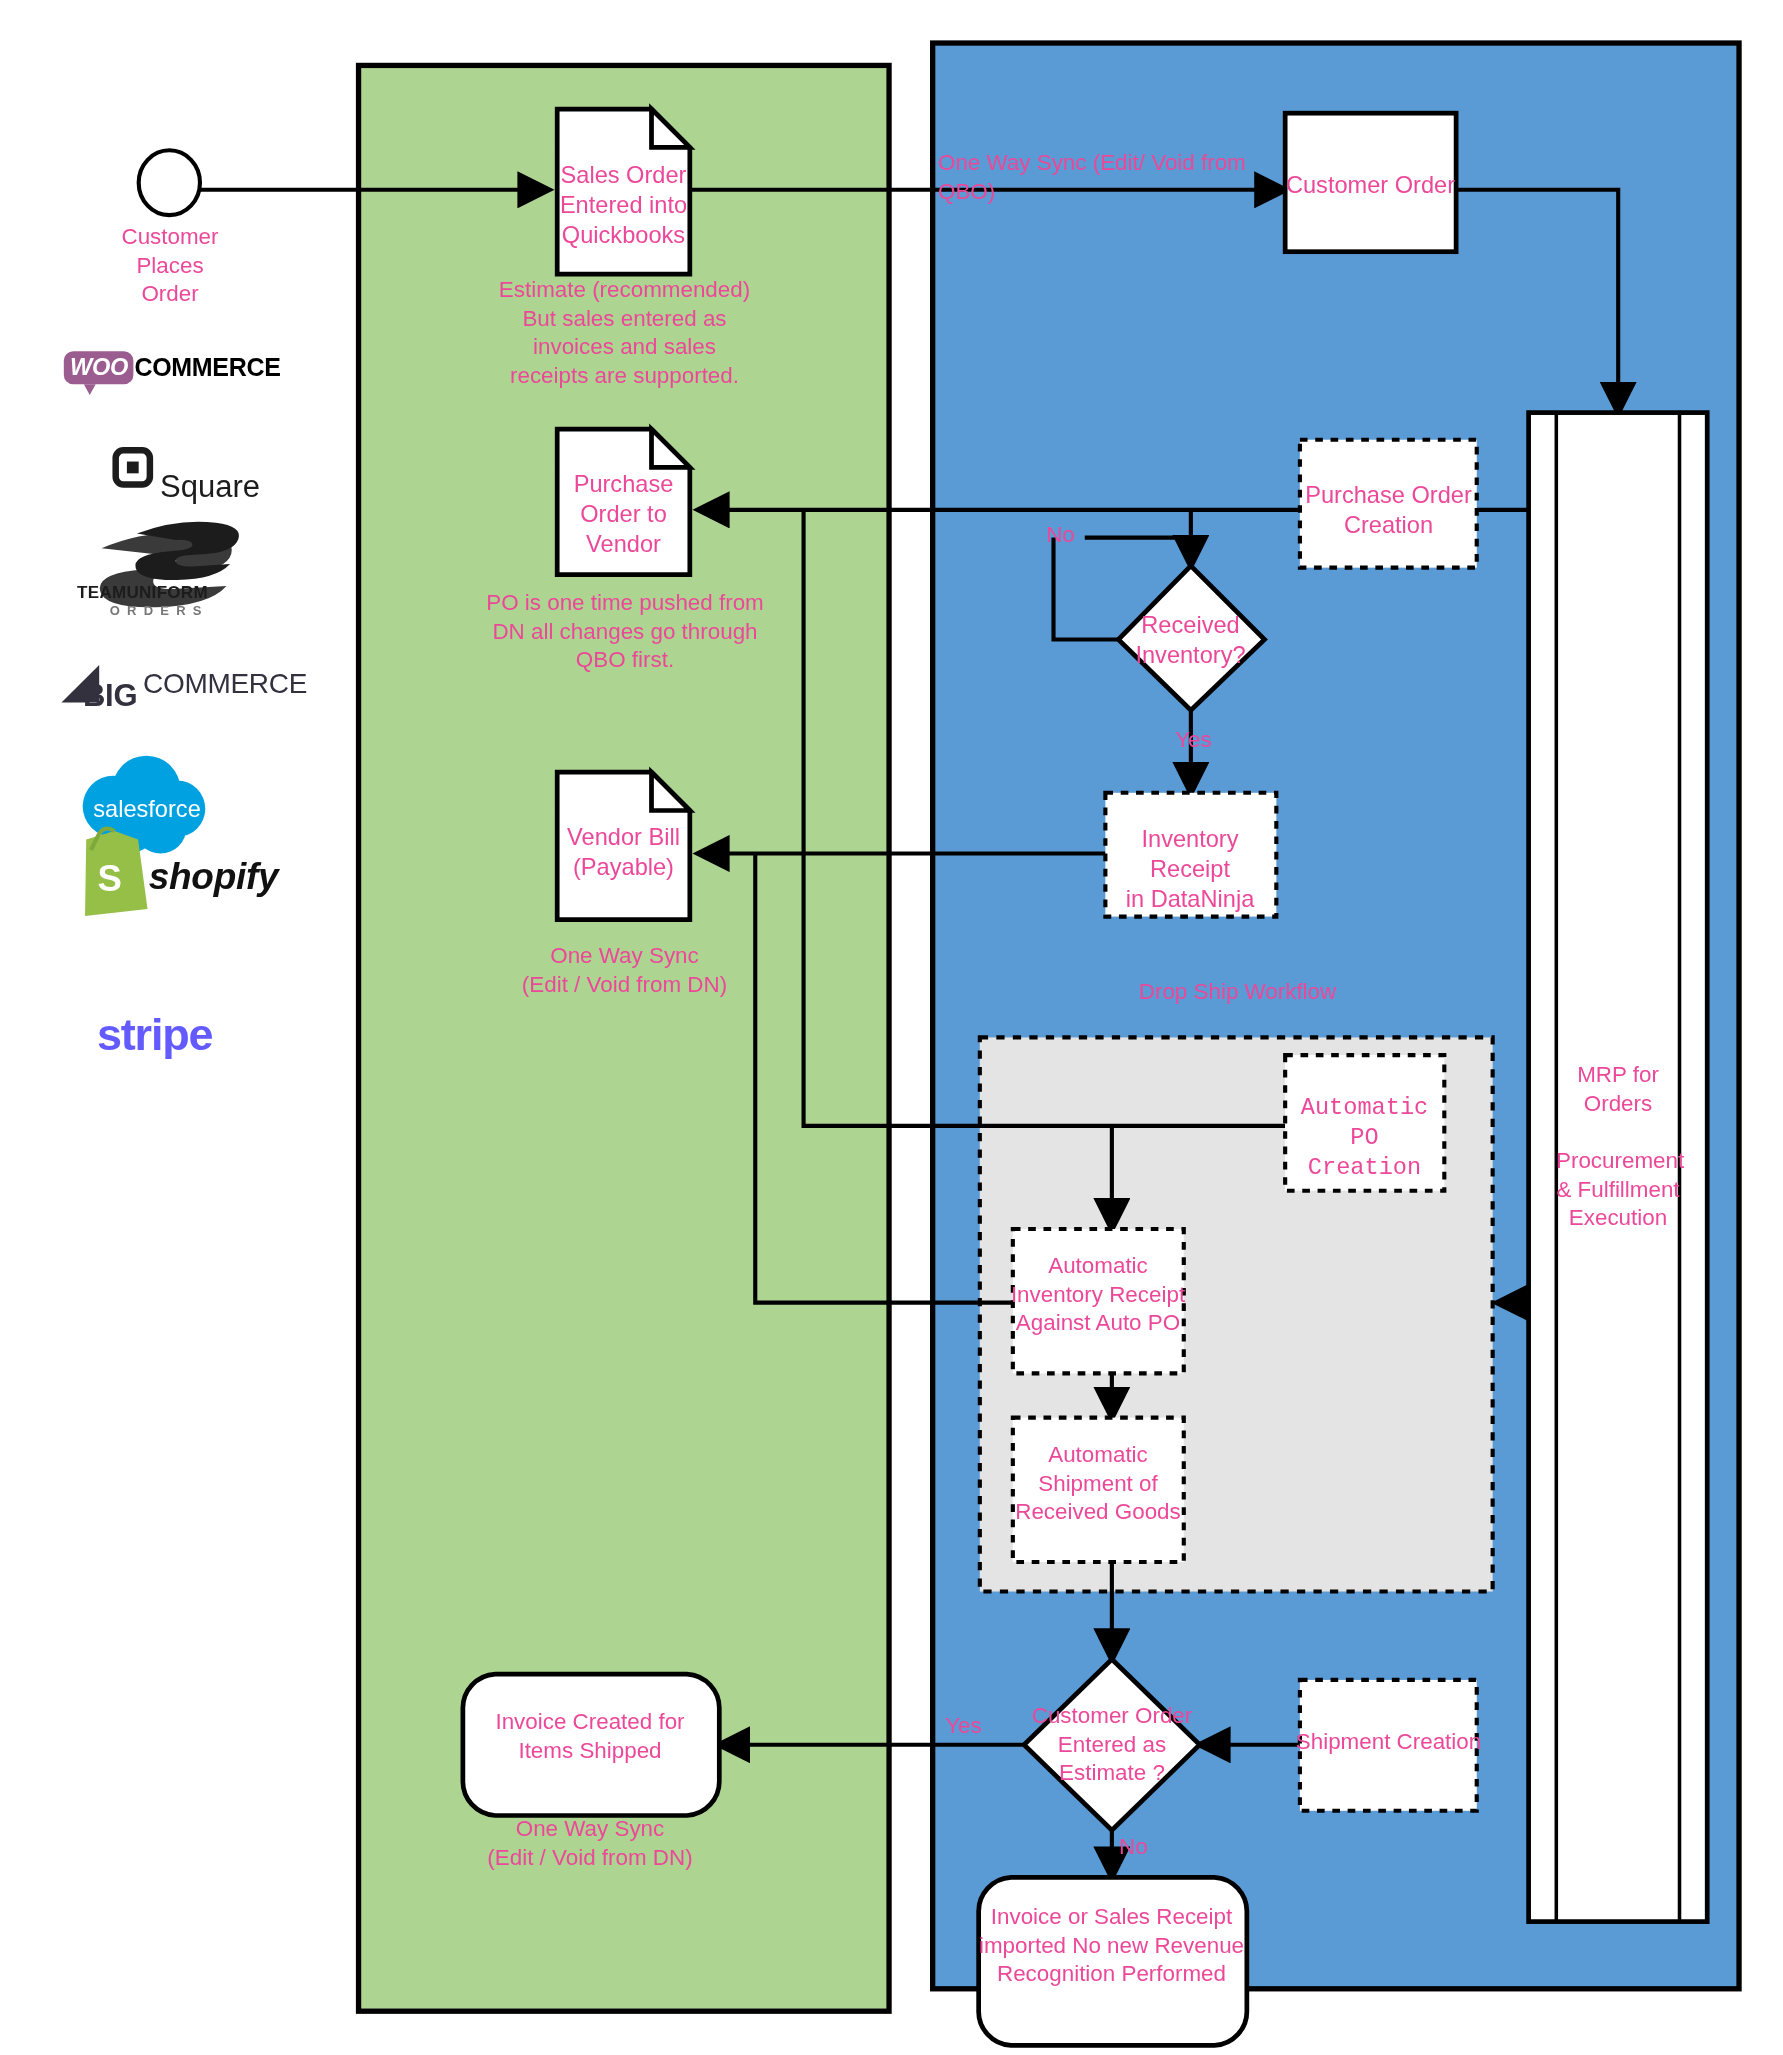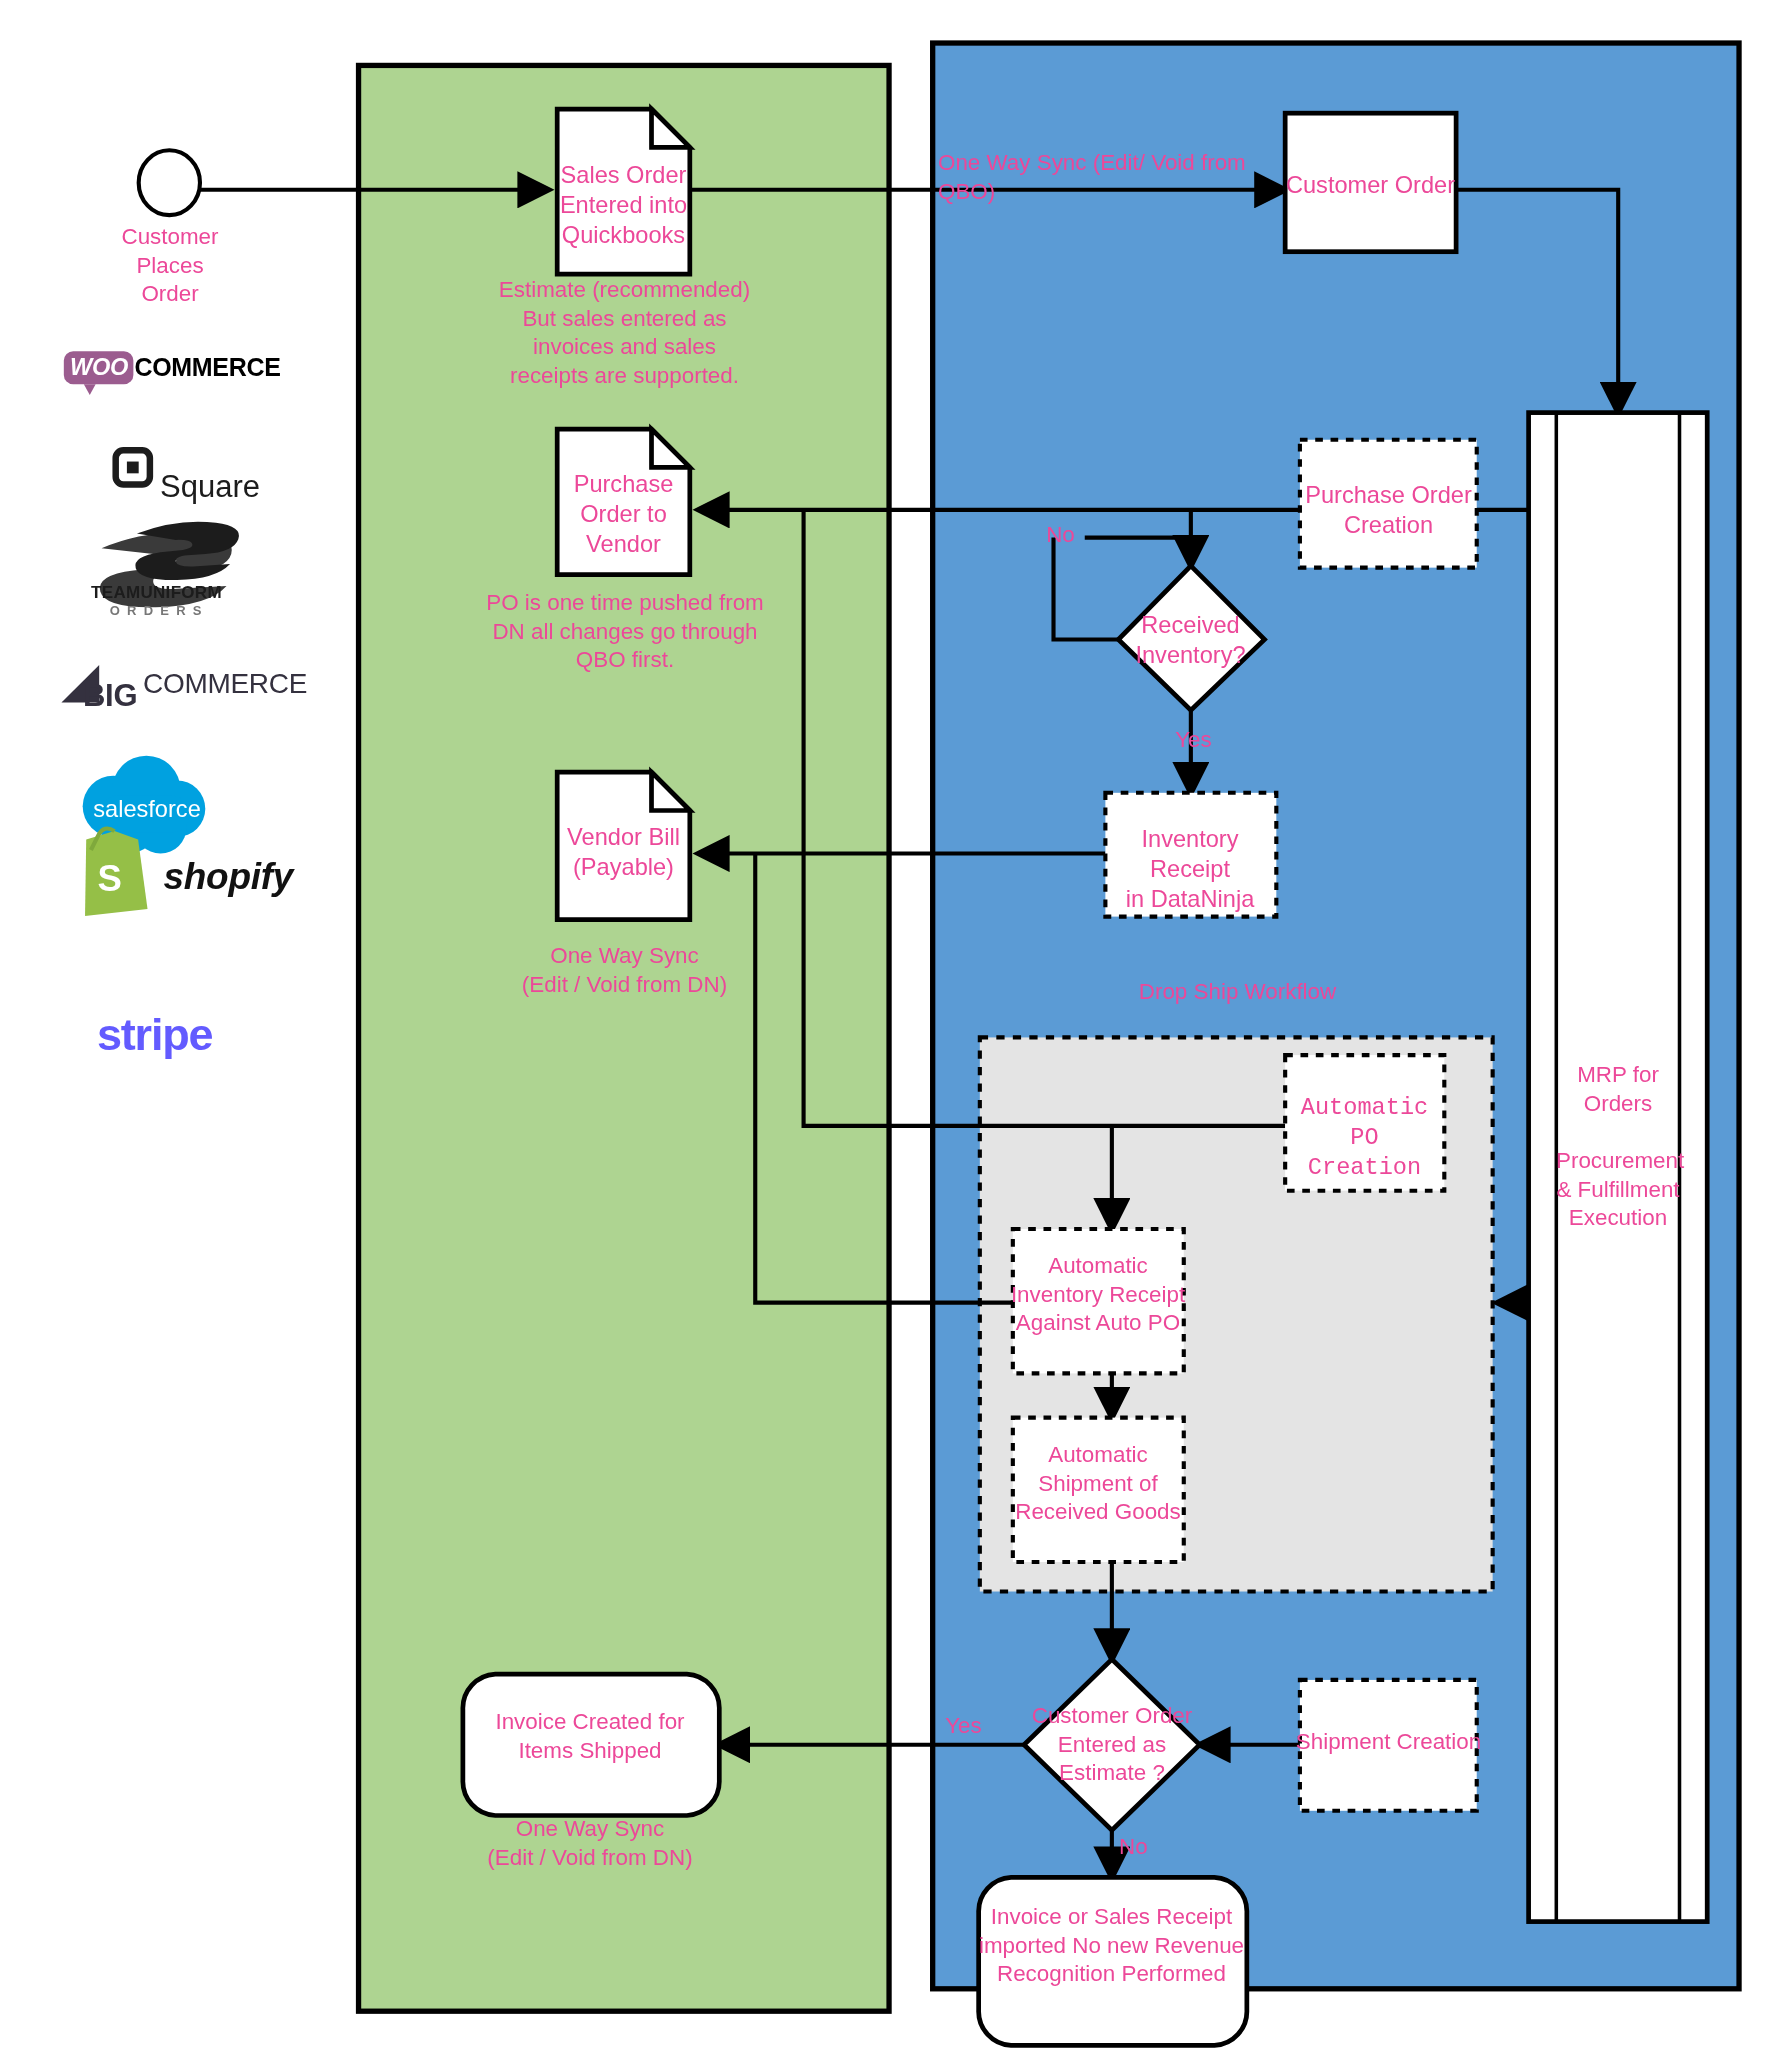--- a/index.html
+++ b/index.html
@@ -149,39 +149,39 @@
     <span class="logo-txt f36" style="color:#ffffff;font-size:23.6px;font-style:italic;">WOO</span>
   </div>
   <div class="logo" style="left:137px; top:351px; width:141px; height:33px;">
     <span class="logo-txt" style="color:#000;font-size:25px;">COMMERCE</span>
   </div>
 
   <div class="logo" style="left:160px; top:448px; width:130px; height:39px; justify-content:flex-start;">
     <span style="color:#1C1C1C;font-size:31px;margin-top:38px;">Square</span>
   </div>
 
-  <div class="logo" style="left:83px; top:582px; width:147px; height:21px;">
+  <div class="logo" style="left:69px; top:582px; width:147px; height:21px;">
     <span class="logo-txt" style="color:#1C1C1C;font-size:17px;letter-spacing:0.3px;">TEAMUNIFORM</span>
   </div>
   <div class="logo" style="left:83px; top:602px; width:147px; height:17.7px;">
     <span class="logo-txt" style="color:#777;font-size:13px;letter-spacing:1.8px;">O R D E R S</span>
   </div>
 
   <div class="logo" style="left:83px; top:665px; width:65px; height:37px; justify-content:flex-start;margin-top:12px;">
     <span class="logo-txt" style="color:#34313F;font-size:31px;">BIG</span>
   </div>
   <div class="logo" style="left:143px; top:665px; width:147px; height:37px; justify-content:flex-start;">
     <span class="logo-txt" style="color:#34313F;font-size:28px;font-weight:normal;">COMMERCE</span>
   </div>
 
   <div class="logo" style="left:94px; top:795px; width:106px; height:29.5px;">
     <span style="color:#ffffff;font-size:23.6px;">salesforce</span>
   </div>
 
-  <div class="logo" style="left:146px; top:856px; width:147px; height:41px; justify-content:flex-end;">
+  <div class="logo" style="left:140px; top:856px; width:147px; height:41px; justify-content:center;">
     <span class="logo-txt" style="color:#111;font-size:37px;font-style:italic;">shopify</span>
   </div>
 
   <div class="logo" style="left:97px; top:996px; width:177px; height:53px; justify-content:flex-start;margin-top:12px;">
     <span class="logo-txt" style="color:#635BFF;font-size:45px;letter-spacing:-1.2px;">stripe</span>
   </div>
 
   <div class="lbl f40" style="left:557px; top:160px; width:133px;">Sales Order
 Entered into
 Quickbooks</div>

